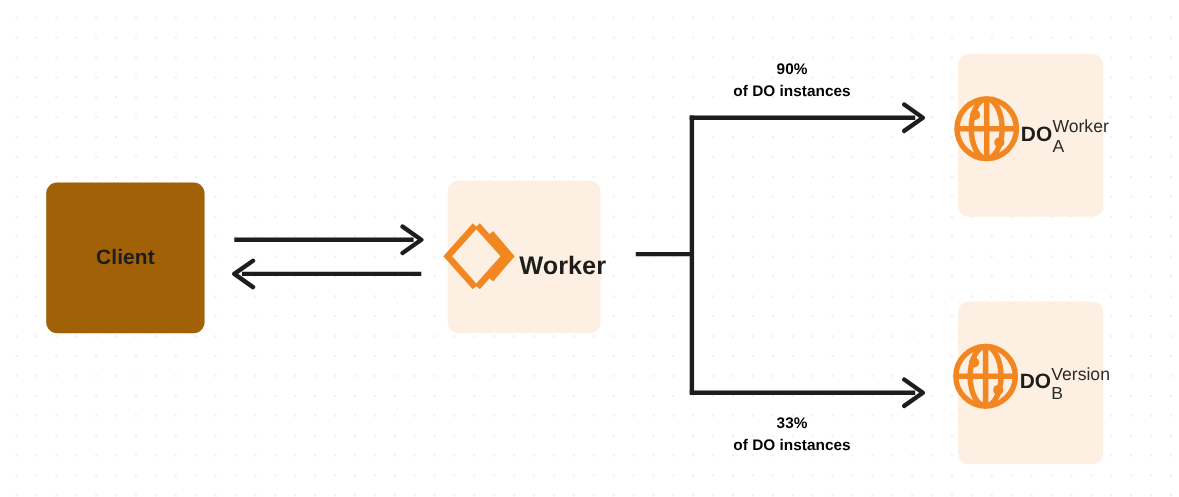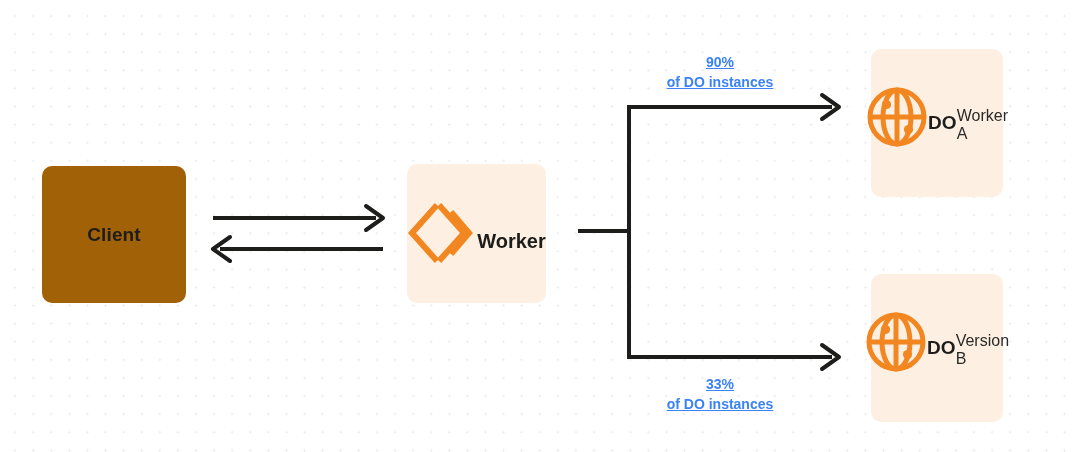--- a/index.html
+++ b/index.html
@@ -70,21 +70,21 @@
   }
 
   .node-title {
     font-size: 19px;
     font-weight: 700;
     color: #1d1d1b;
     letter-spacing: 0.1px;
   }
 
   .node-title-worker {
-    font-size: 20px;
+    font-size: 23px;
     font-weight: 700;
     color: #1d1d1b;
     margin-top: 16px;
   }
 
   .node-sub {
     font-size: 16px;
     font-weight: 400;
     color: #2a2a28;
     margin-top: 3px;
@@ -107,24 +107,23 @@
     height: 452px;
     pointer-events: none;
   }
 
   
   .edge-label {
     position: absolute;
     text-align: center;
     font-size: 14px;
     font-weight: 700;
-    color: #3b82f6;
+    color: #000000;
     line-height: 1.45;
     white-space: nowrap;
-    text-decoration: underline;
   }
 
   .edge-label-top  { left: 623px; top: 52px;  width: 194px; }
   .edge-label-bot  { left: 623px; top: 374px; width: 194px; }
 
   .edge-label .pct  { display: block; }
   .edge-label .desc { display: block; }
 </style>
 </head>
 <body>

